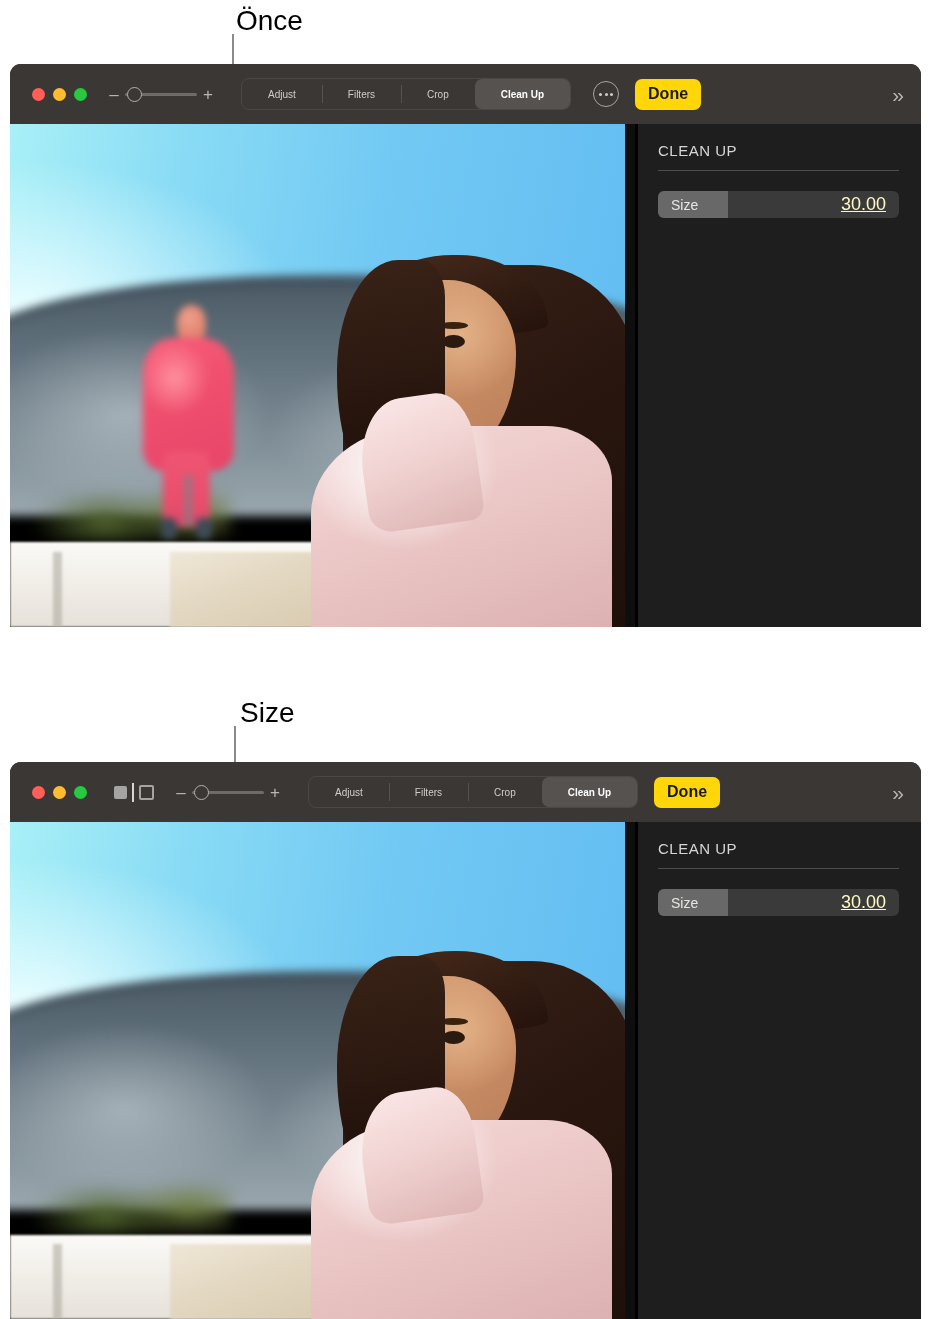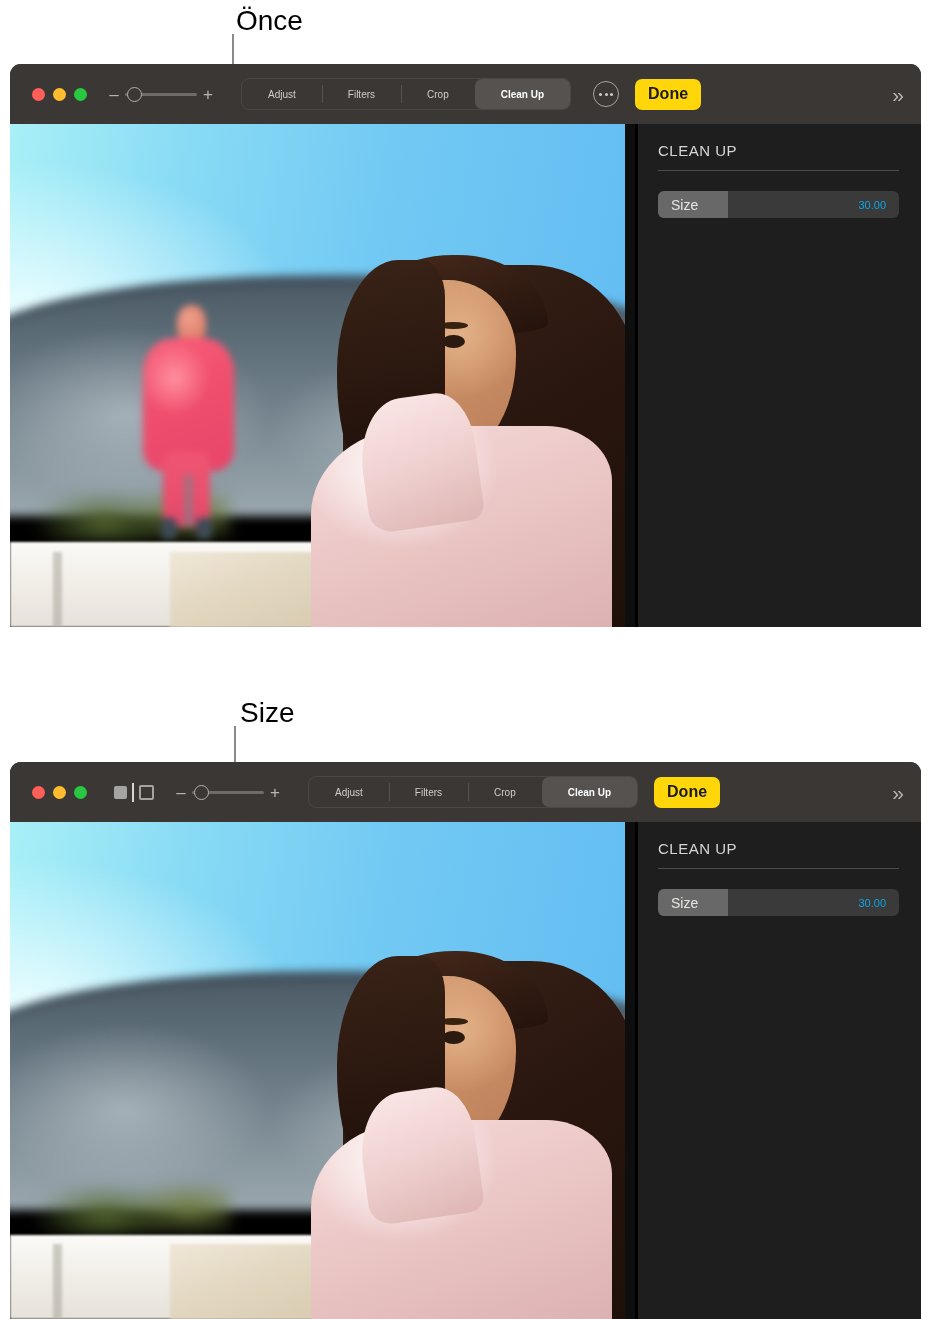--- a/index.html
+++ b/index.html
@@ -278,23 +278,24 @@
   }
   .param-label {
     position: relative;
     color: #e8e6e4;
     font-size: 14px;
     padding-left: 13px;
   }
   .param-value {
     position: relative;
     margin-left: auto;
-    color: #0ea5e9;
-    font-size: 11px;
+    color: #fef9c3;
+    font-size: 18px;
     padding-right: 13px;
+    text-decoration: underline;
   }
 
   
   .photo {
     position: absolute;
     inset: 0;
     overflow: hidden;
   }
   .sky {
     position: absolute;

